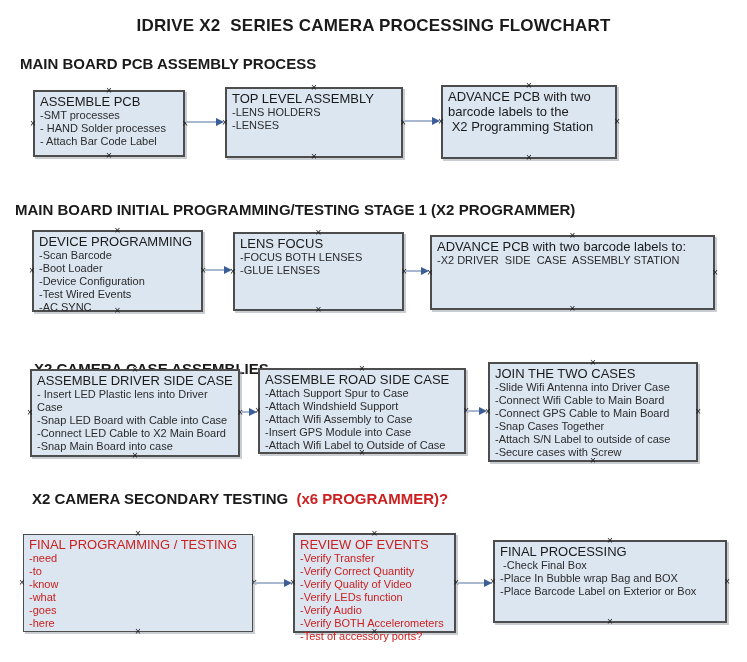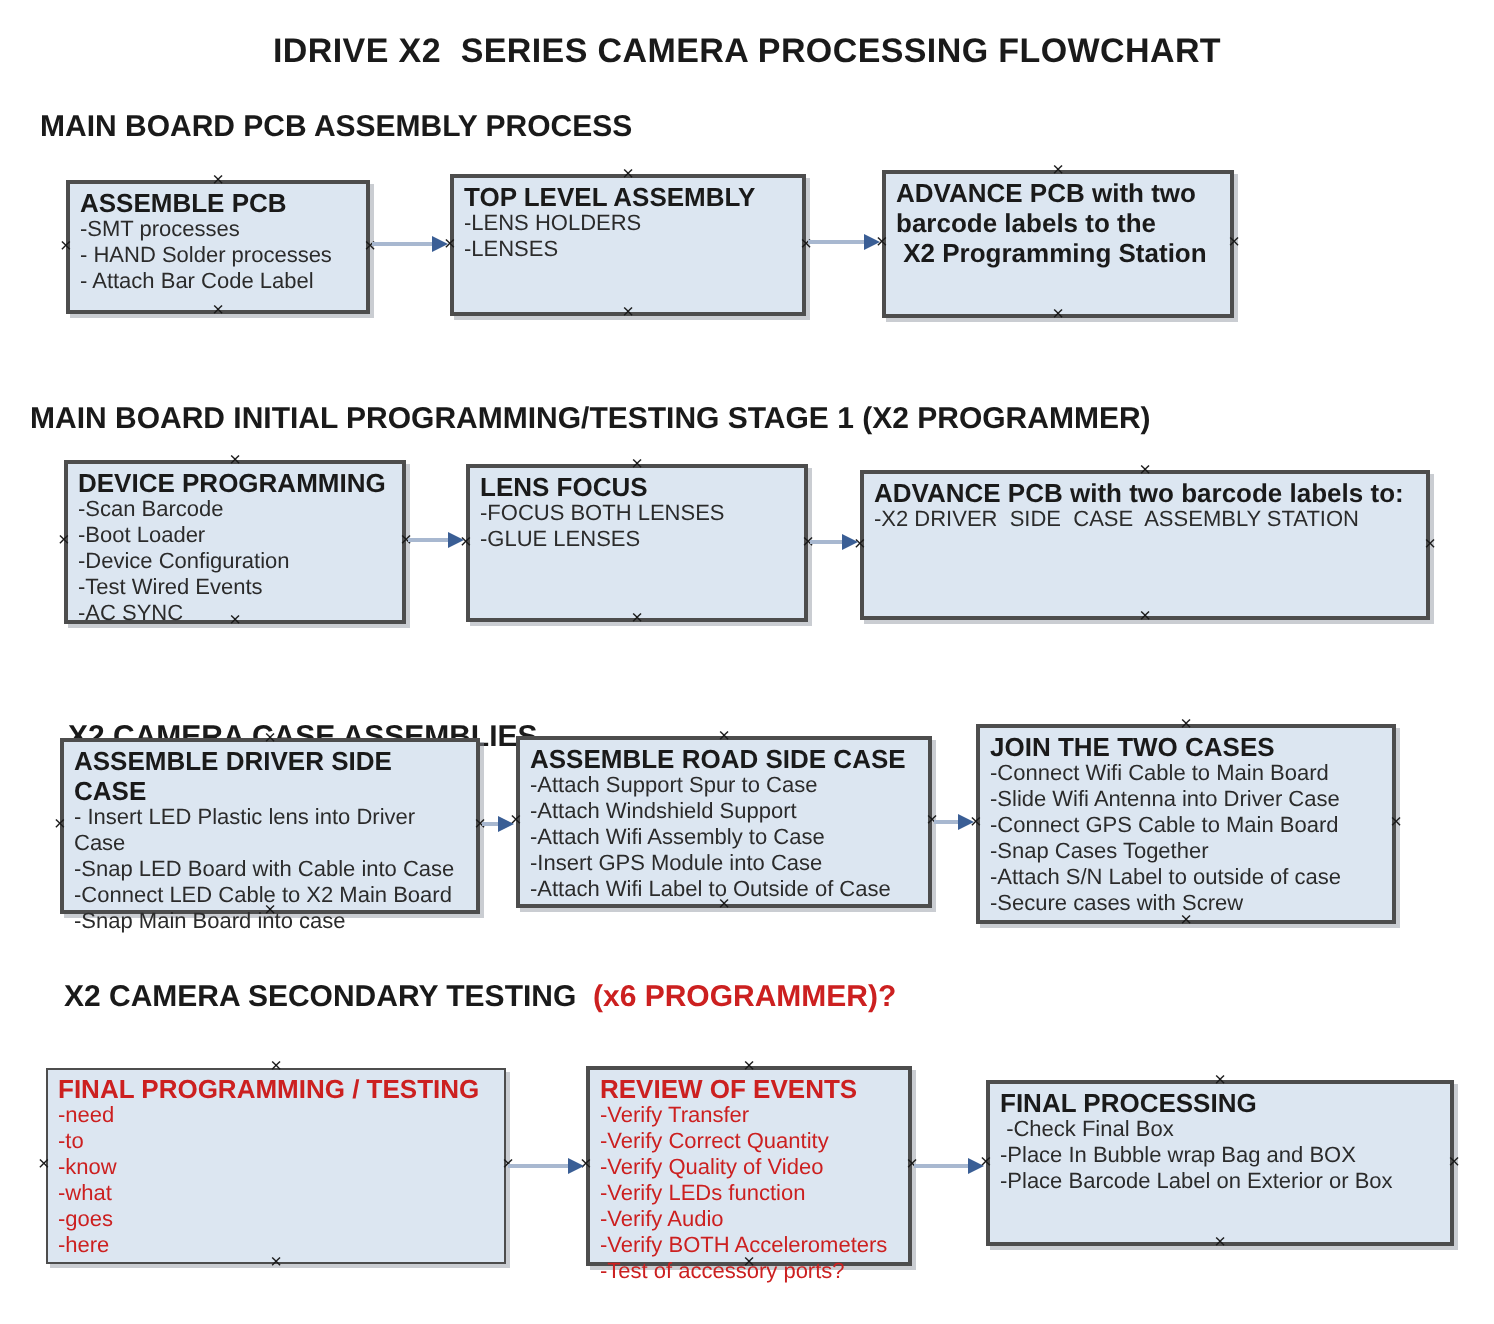--- a/index.html
+++ b/index.html
@@ -35,21 +35,21 @@
 
   .fc-box{
     position:absolute;
     background:var(--box-fill);
     border:2px solid var(--box-border);
     box-shadow:2px 2px 0 rgba(150,155,165,.5);
     padding:2px 4px 0 5px;
     overflow:visible;
   }
   .bx-title{
-    font-size:13px;font-weight:bold;line-height:15px;
+    font-size:13px;font-weight:normal;line-height:15px;
     white-space:pre-wrap;
   }
   .bx-item{
     font-size:11px;line-height:13px;color:#2b2b2b;
     white-space:pre-wrap;
   }
   .fc-box.red .bx-title, .fc-box.red .bx-item{color:var(--red-text);}
 
   
   .b11{left:33px;top:90px;width:152px;height:67px;}
@@ -174,22 +174,22 @@
   <div class="bx-item">-Attach Wifi Assembly to Case</div>
   <div class="bx-item">-Insert GPS Module into Case</div>
   <div class="bx-item">-Attach Wifi Label to Outside of Case</div>
 <span class="anchor anchor-top">×</span>
     <span class="anchor anchor-bottom">×</span>
     <span class="anchor anchor-left">×</span>
     <span class="anchor anchor-right">×</span>
   </div>
 <div class="fc-box b33">
   <div class="bx-title">JOIN THE TWO CASES</div>
+  <div class="bx-item">-Slide Wifi Antenna into Driver Case</div>
   <div class="bx-item">-Connect Wifi Cable to Main Board</div>
-  <div class="bx-item">-Slide Wifi Antenna into Driver Case</div>
   <div class="bx-item">-Connect GPS Cable to Main Board</div>
   <div class="bx-item">-Snap Cases Together</div>
   <div class="bx-item">-Attach S/N Label to outside of case</div>
   <div class="bx-item">-Secure cases with Screw</div>
 <span class="anchor anchor-top">×</span>
     <span class="anchor anchor-bottom">×</span>
     <span class="anchor anchor-left">×</span>
     <span class="anchor anchor-right">×</span>
   </div>
 

